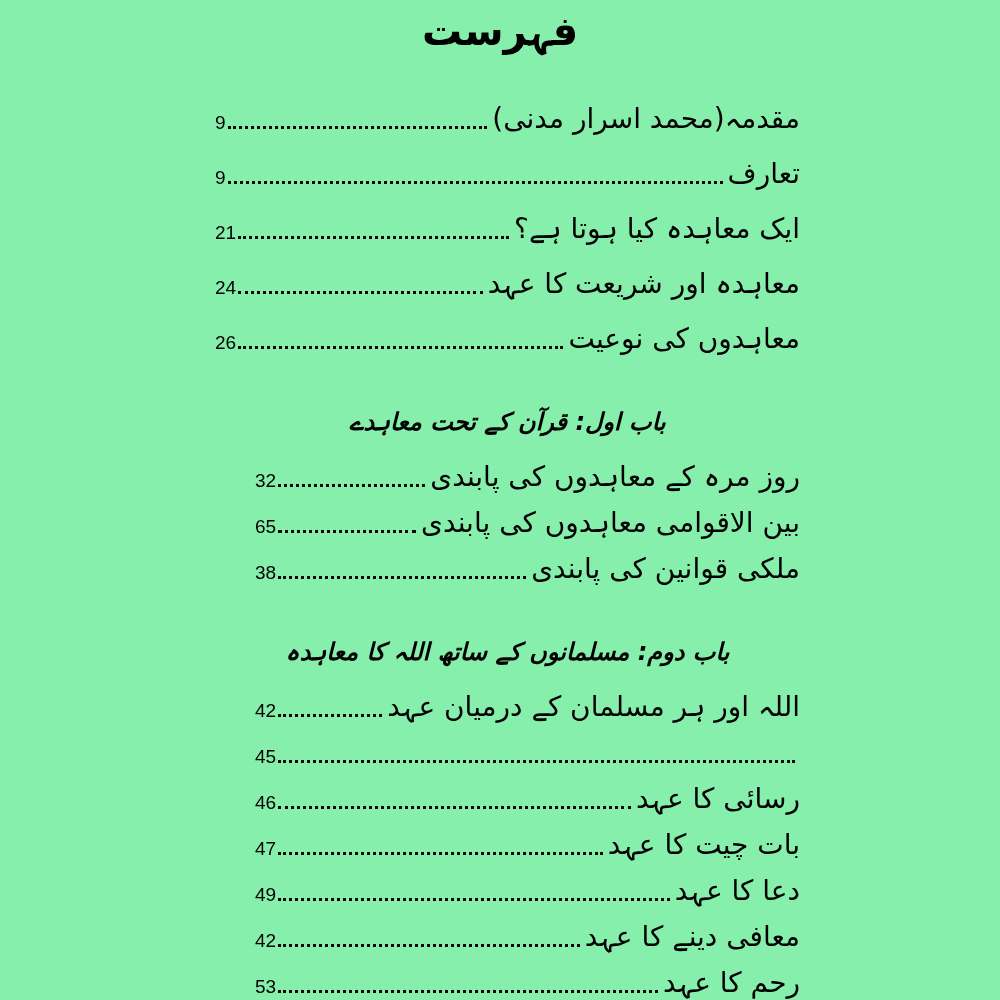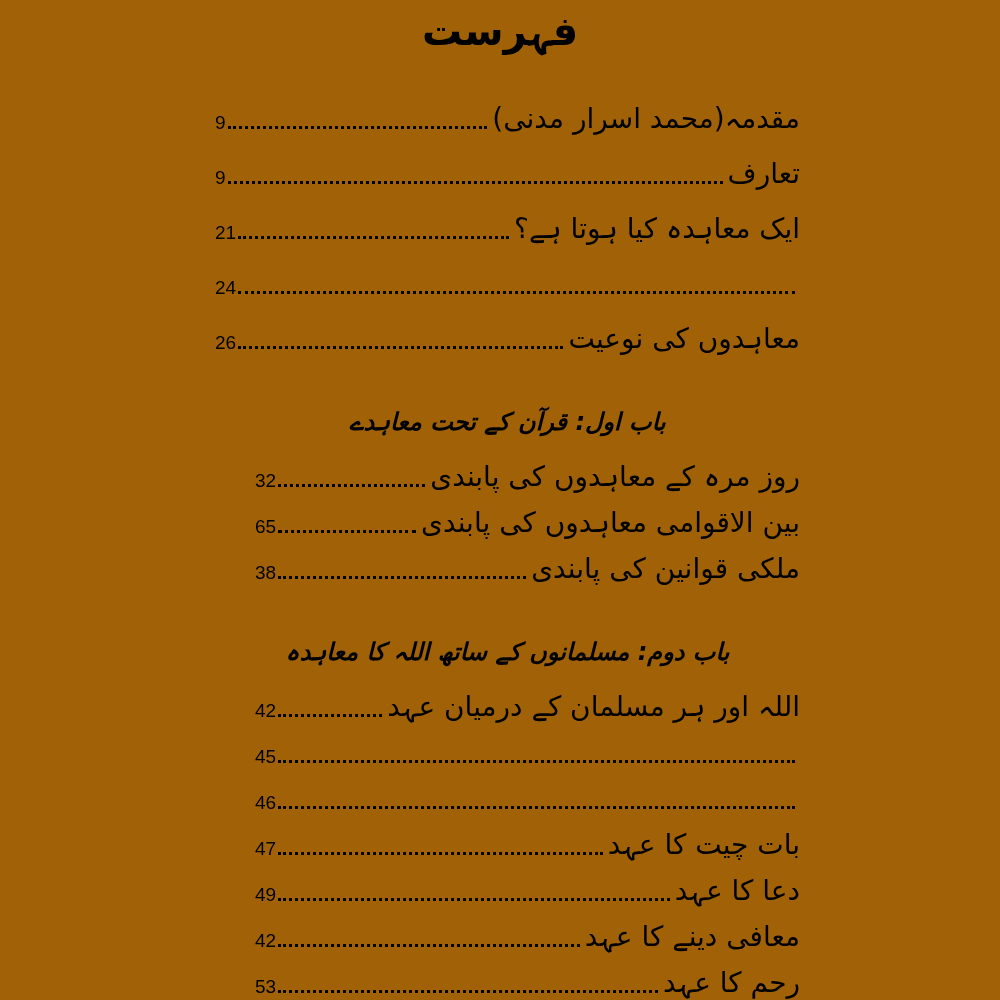--- a/index.html
+++ b/index.html
@@ -11,21 +11,21 @@
     width: 1000px;
     height: 1000px;
     overflow: hidden;
     color: #000000;
     font-family: "DejaVu Sans", sans-serif;
   }
   .page {
     position: relative;
     width: 1000px;
     height: 1000px;
-    background: #a16207;
+    background: #86efac;
   }
   .doc-title {
     height: 60px;
     line-height: 62px;
     text-align: center;
     font-size: 40px;
     font-weight: bold;
     margin-bottom: 40px;
     font-family: "DejaVu Sans", sans-serif;
   }
@@ -89,20 +89,21 @@
         <span class="entry-title">تعارف</span>
         <span class="leader"></span>
         <span class="page-num" dir="ltr">9</span>
       </div>
       <div class="toc-row level-1" dir="rtl">
         <span class="entry-title">ایک معاہدہ کیا ہوتا ہے؟</span>
         <span class="leader"></span>
         <span class="page-num" dir="ltr">21</span>
       </div>
       <div class="toc-row level-1" dir="rtl">
+        <span class="entry-title">معاہدہ اور شریعت کا عہد</span>
         <span class="leader"></span>
         <span class="page-num" dir="ltr">24</span>
       </div>
       <div class="toc-row level-1" dir="rtl">
         <span class="entry-title">معاہدوں کی نوعیت</span>
         <span class="leader"></span>
         <span class="page-num" dir="ltr">26</span>
       </div>
       <div class="chapter-heading" dir="rtl">باب اول: قرآن کے تحت معاہدے</div>
       <div class="toc-row level-2" dir="rtl">
@@ -124,20 +125,21 @@
       <div class="toc-row level-2" dir="rtl">
         <span class="entry-title">اللہ اور ہر مسلمان کے درمیان عہد</span>
         <span class="leader"></span>
         <span class="page-num" dir="ltr">42</span>
       </div>
       <div class="toc-row level-2" dir="rtl">
         <span class="leader"></span>
         <span class="page-num" dir="ltr">45</span>
       </div>
       <div class="toc-row level-2" dir="rtl">
+        <span class="entry-title">رسائی کا عہد</span>
         <span class="leader"></span>
         <span class="page-num" dir="ltr">46</span>
       </div>
       <div class="toc-row level-2" dir="rtl">
         <span class="entry-title">بات چیت کا عہد</span>
         <span class="leader"></span>
         <span class="page-num" dir="ltr">47</span>
       </div>
       <div class="toc-row level-2" dir="rtl">
         <span class="entry-title">دعا کا عہد</span>

